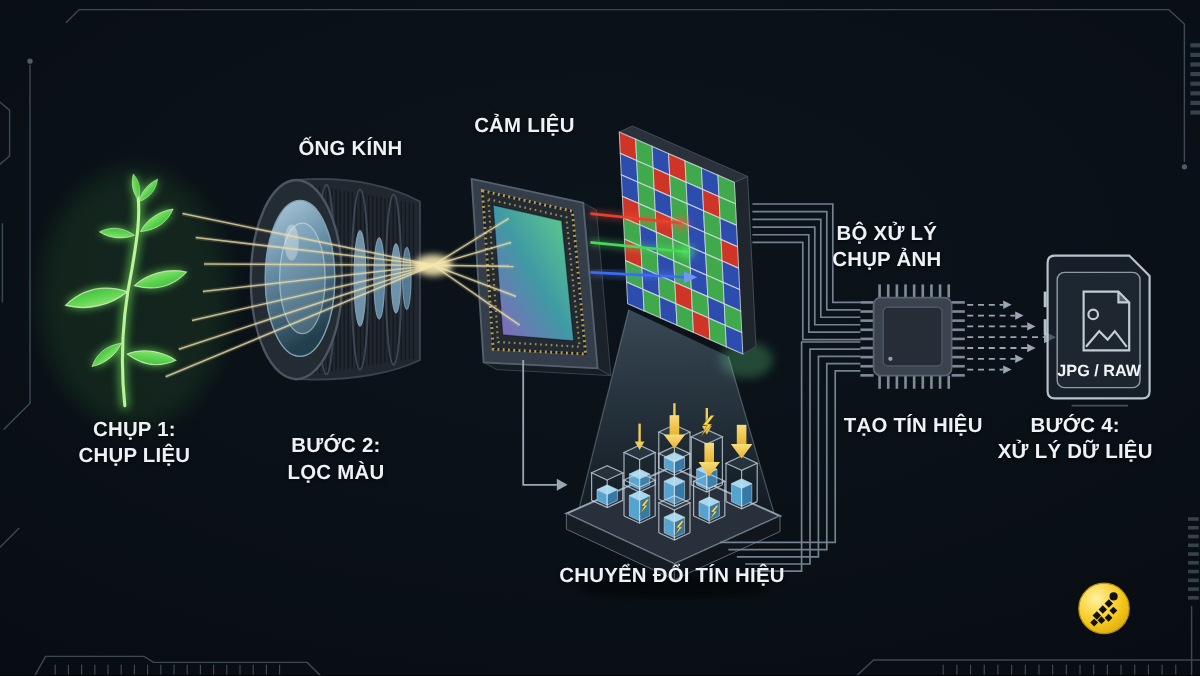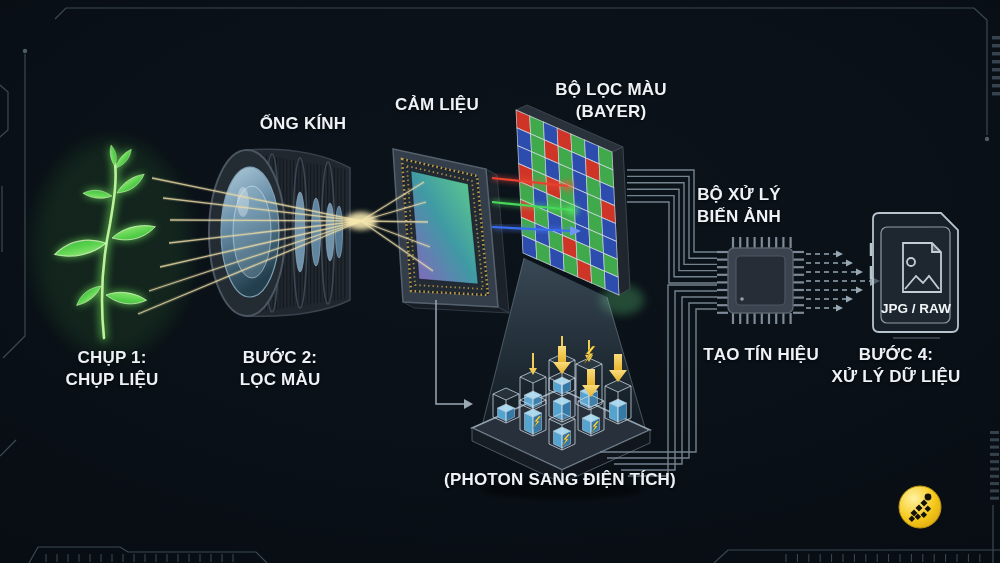--- a/index.html
+++ b/index.html
@@ -516,41 +516,37 @@
     <rect x="916.5" y="505.5" width="5" height="5" transform="rotate(45 919 508)"></rect>
     <rect x="921.5" y="500.5" width="5" height="5" transform="rotate(45 924 503)"></rect>
     <rect x="925.5" y="506.5" width="4.6" height="4.6" transform="rotate(45 927.8 508.8)"></rect>
     <rect x="909.5" y="516.5" width="4.6" height="4.6" transform="rotate(45 911.8 518.8)"></rect>
     <rect x="915.5" y="514.5" width="4.6" height="4.6" transform="rotate(45 917.8 516.8)"></rect>
     <rect x="921.5" y="512.5" width="4.6" height="4.6" transform="rotate(45 923.8 514.8)"></rect>
   </g>
 </g>
 </svg>
 
-<div class="lbl" style="left:303px;top:113px">ỐNG KÍNH</div>
+<div class="lbl" style="left:292px;top:113px">ỐNG KÍNH</div>
 <div class="lbl" style="left:437px;top:94px">CẢM LIỆU</div>
-<div class="lbl" style="left:611px;top:79px">
-  <div>BỘ LỌC MÀU</div>
-  <div>(BAYER)</div>
-</div>
 <div class="lbl" style="left:739px;top:184px">
   <div>BỘ XỬ LÝ</div>
-  <div>BIẾN ẢNH</div>
+  <div>CHỤP ẢNH</div>
 </div>
 <div class="lbl" style="left:112px;top:347px">
   <div>CHỤP 1:</div>
   <div>CHỤP LIỆU</div>
 </div>
-<div class="lbl" style="left:280px;top:347px">
+<div class="lbl" style="left:280px;top:361px">
   <div>BƯỚC 2:</div>
   <div>LỌC MÀU</div>
 </div>
 <div class="lbl" style="left:761px;top:344px">
   <div>TẠO TÍN HIỆU</div>
 </div>
 <div class="lbl" style="left:896px;top:344px">
   <div>BƯỚC 4:</div>
   <div>XỬ LÝ DỮ LIỆU</div>
 </div>
 <div class="lbl" style="left:560px;top:469px">
-  <div>(PHOTON SANG ĐIỆN TÍCH)</div>
+  <div>CHUYỂN ĐỔI TÍN HIỆU</div>
 </div>
 </div>
 
 </body></html>

